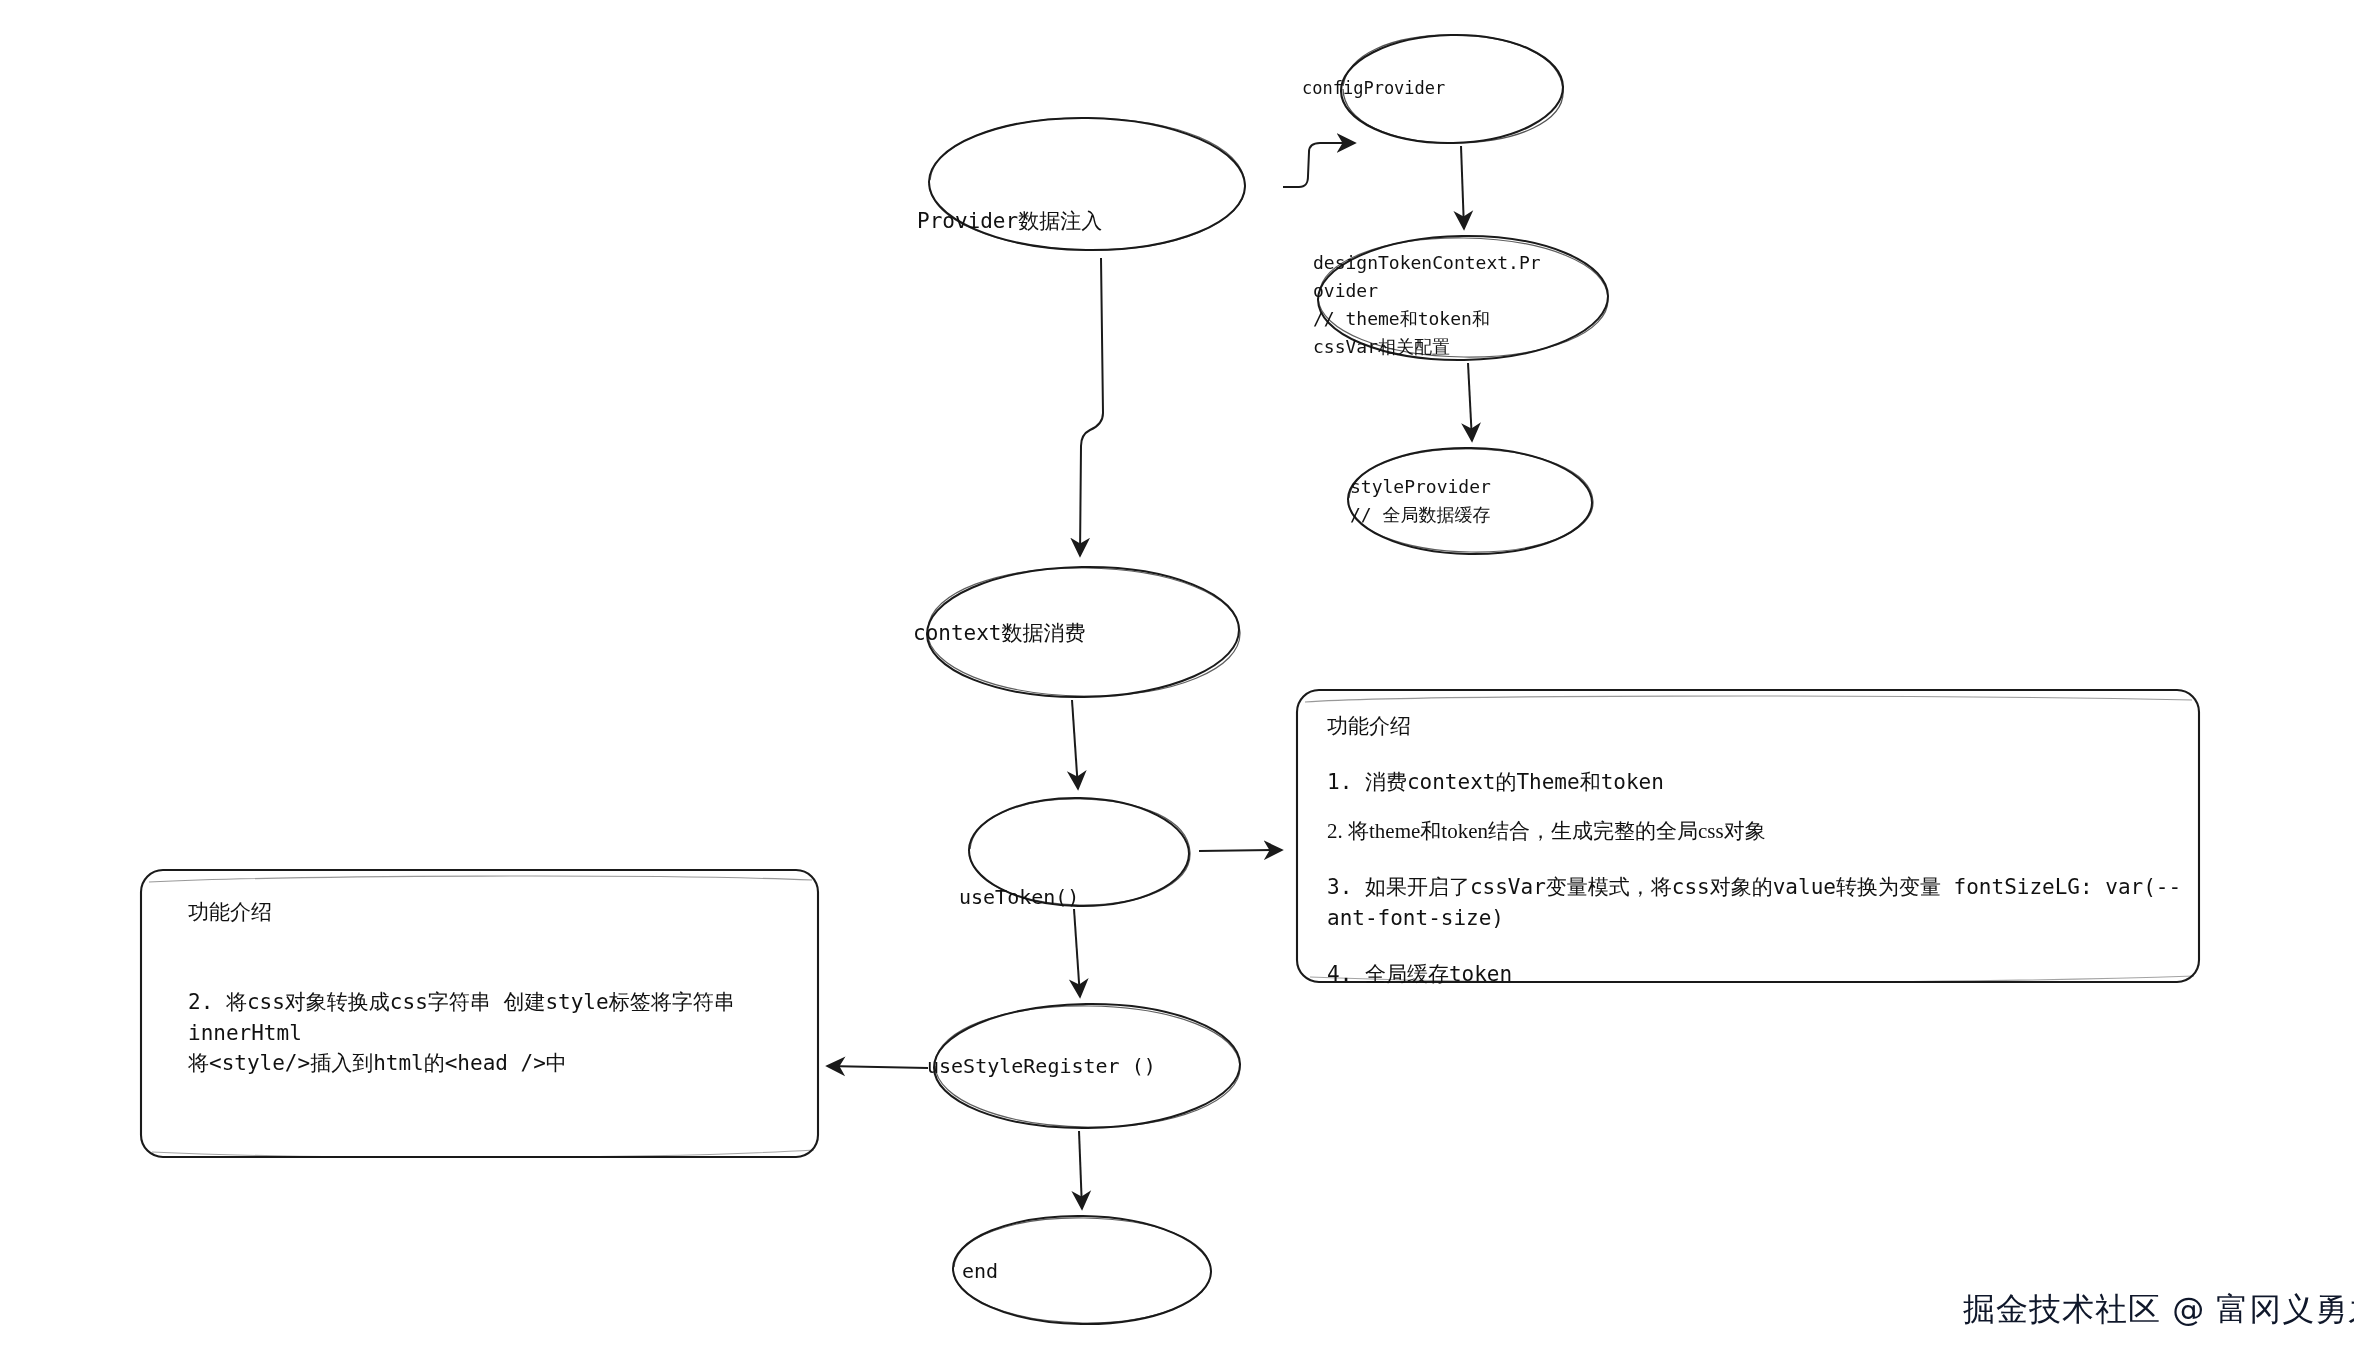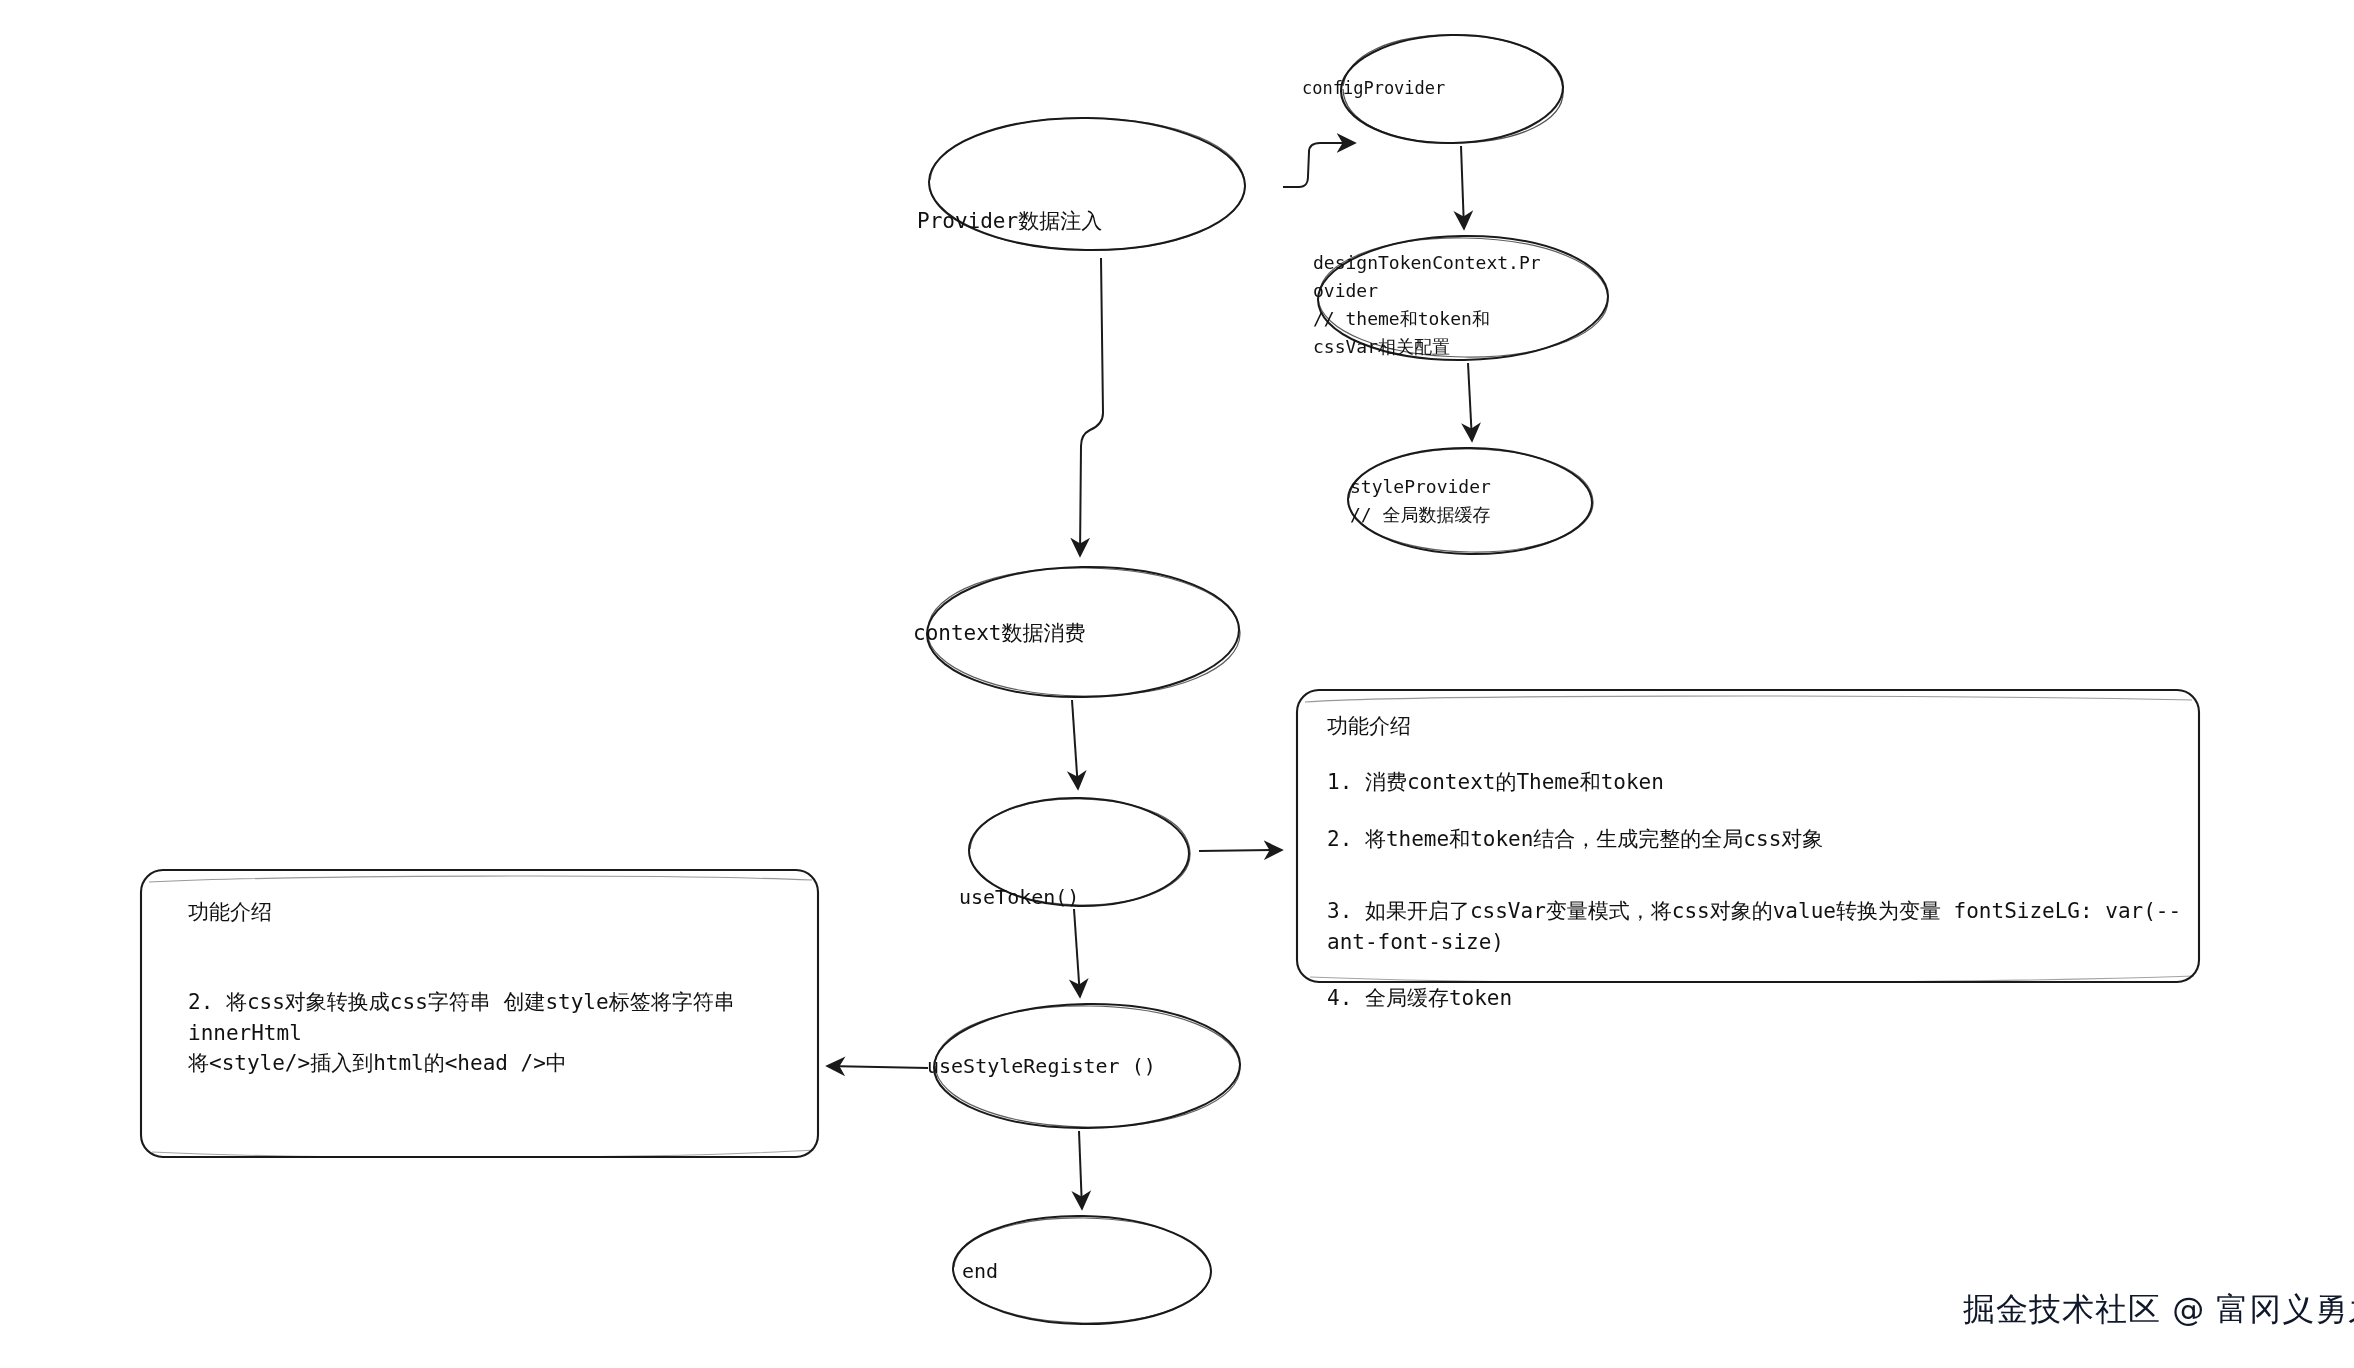--- a/index.html
+++ b/index.html
@@ -179,22 +179,22 @@
 <div class="node-label" style="left:913px; top:617px; width:340px; font-size:21px;">context数据消费</div>
 
 <div class="node-label" style="left:959px; top:882px; width:240px; font-size:20px;">useToken()</div>
 
 <div class="node-label" style="left:927px; top:1051px; width:320px; font-size:20px;">useStyleRegister ()</div>
 
 <div class="node-label" style="left:962px; top:1256px; width:240px; font-size:20px;">end</div>
 
 <div class="box-panel" style="left:1327px; top:712px; width:860px;">
   <div class="box-title" style="margin-bottom:26px;">功能介绍</div>
-  <div class="box-item" style="margin-bottom:26px;">1. 消费context的Theme和token</div>
-  <div class="box-item" style="margin-bottom:42px;">2. 将theme和token结合，生成完整的全局css对象</div>
+  <div class="box-item" style="margin-bottom:18px;">1. 消费context的Theme和token</div>
+  <div class="box-item" style="margin-bottom:26px;font-family:Liberation Serif, serif;">2. 将theme和token结合，生成完整的全局css对象</div>
   <div class="box-item" style="margin-bottom:26px;">3. 如果开启了cssVar变量模式，将css对象的value转换为变量 fontSizeLG: var(--ant-font-size)</div>
   <div class="box-item">4. 全局缓存token</div>
 </div>
 
 <div class="box-panel" style="left:170px; top:898px; width:640px;">
   <div class="box-title" style="margin-bottom:60px; padding-left:18px;">功能介绍</div>
   <div class="box-item" style="white-space:pre-line; padding-left:18px; text-indent:0;">2. 将css对象转换成css字符串 创建style标签将字符串innerHtml
 将&lt;style/&gt;插入到html的&lt;head /&gt;中</div>
 </div>
 

